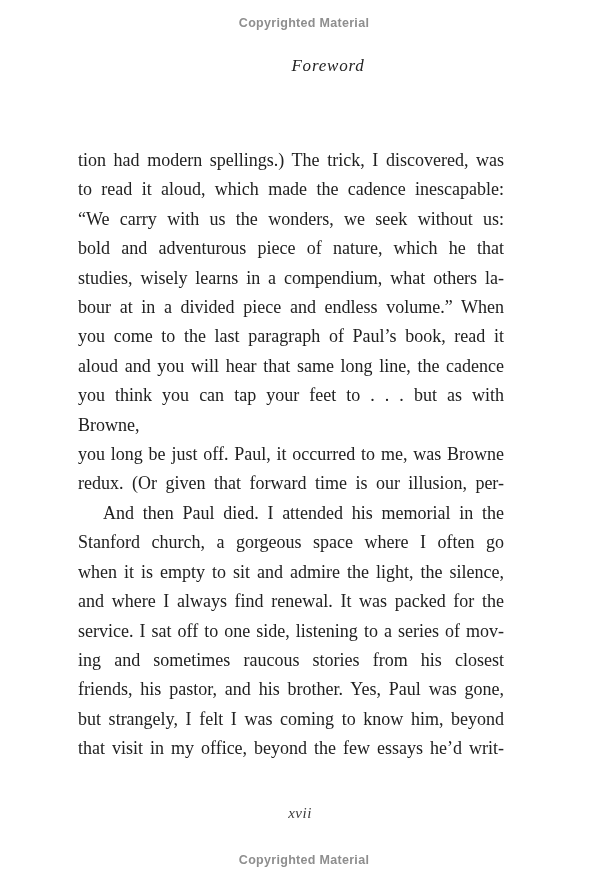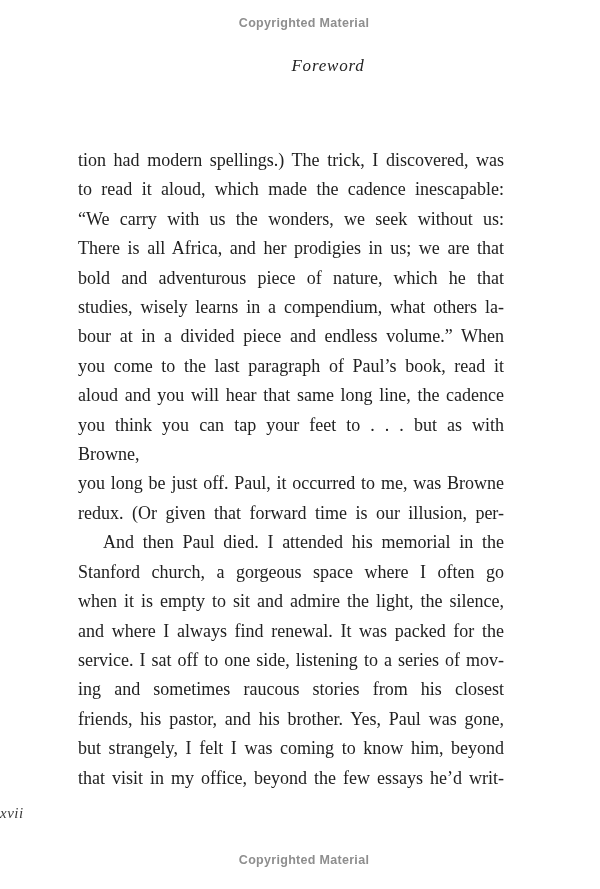--- a/index.html
+++ b/index.html
@@ -61,41 +61,41 @@
     text-align-last: left;
   }
   .line.indent {
     text-indent: 25px;
   }
   .page-number {
     position: absolute;
     top: 805px;
     left: 0;
     width: 600px;
+    text-align: center;
     font-family: "Liberation Serif", serif;
     font-style: italic;
     font-size: 15px;
     letter-spacing: 0.5px;
     color: #3a3a3a;
   }
 </style>
 </head>
 <body>
 
 <div class="book-page">
 
   <div class="copyright-notice copyright-top">Copyrighted Material</div>
 
   <div class="chapter-title">Foreword</div>
 
   <div class="page-text">
       <div class="line">tion had modern spellings.) The trick, I discovered, was</div>
       <div class="line">to read it aloud, which made the cadence inescapable:</div>
       <div class="line">“We carry with us the wonders, we seek without us:</div>
-      <div class="line">There is all Africa, and her prodigies in us; we are that</div>
       <div class="line">bold and adventurous piece of nature, which he that</div>
       <div class="line">studies, wisely learns in a compendium, what others la-</div>
       <div class="line">bour at in a divided piece and endless volume.” When</div>
       <div class="line">you come to the last paragraph of Paul’s book, read it</div>
       <div class="line">aloud and you will hear that same long line, the cadence</div>
       <div class="line">you think you can tap your feet to . . . but as with Browne,</div>
       <div class="line">you long be just off. Paul, it occurred to me, was Browne</div>
       <div class="line">redux. (Or given that forward time is our illusion, per-</div>
       <div class="line indent">And then Paul died. I attended his memorial in the</div>
       <div class="line">Stanford church, a gorgeous space where I often go</div>

